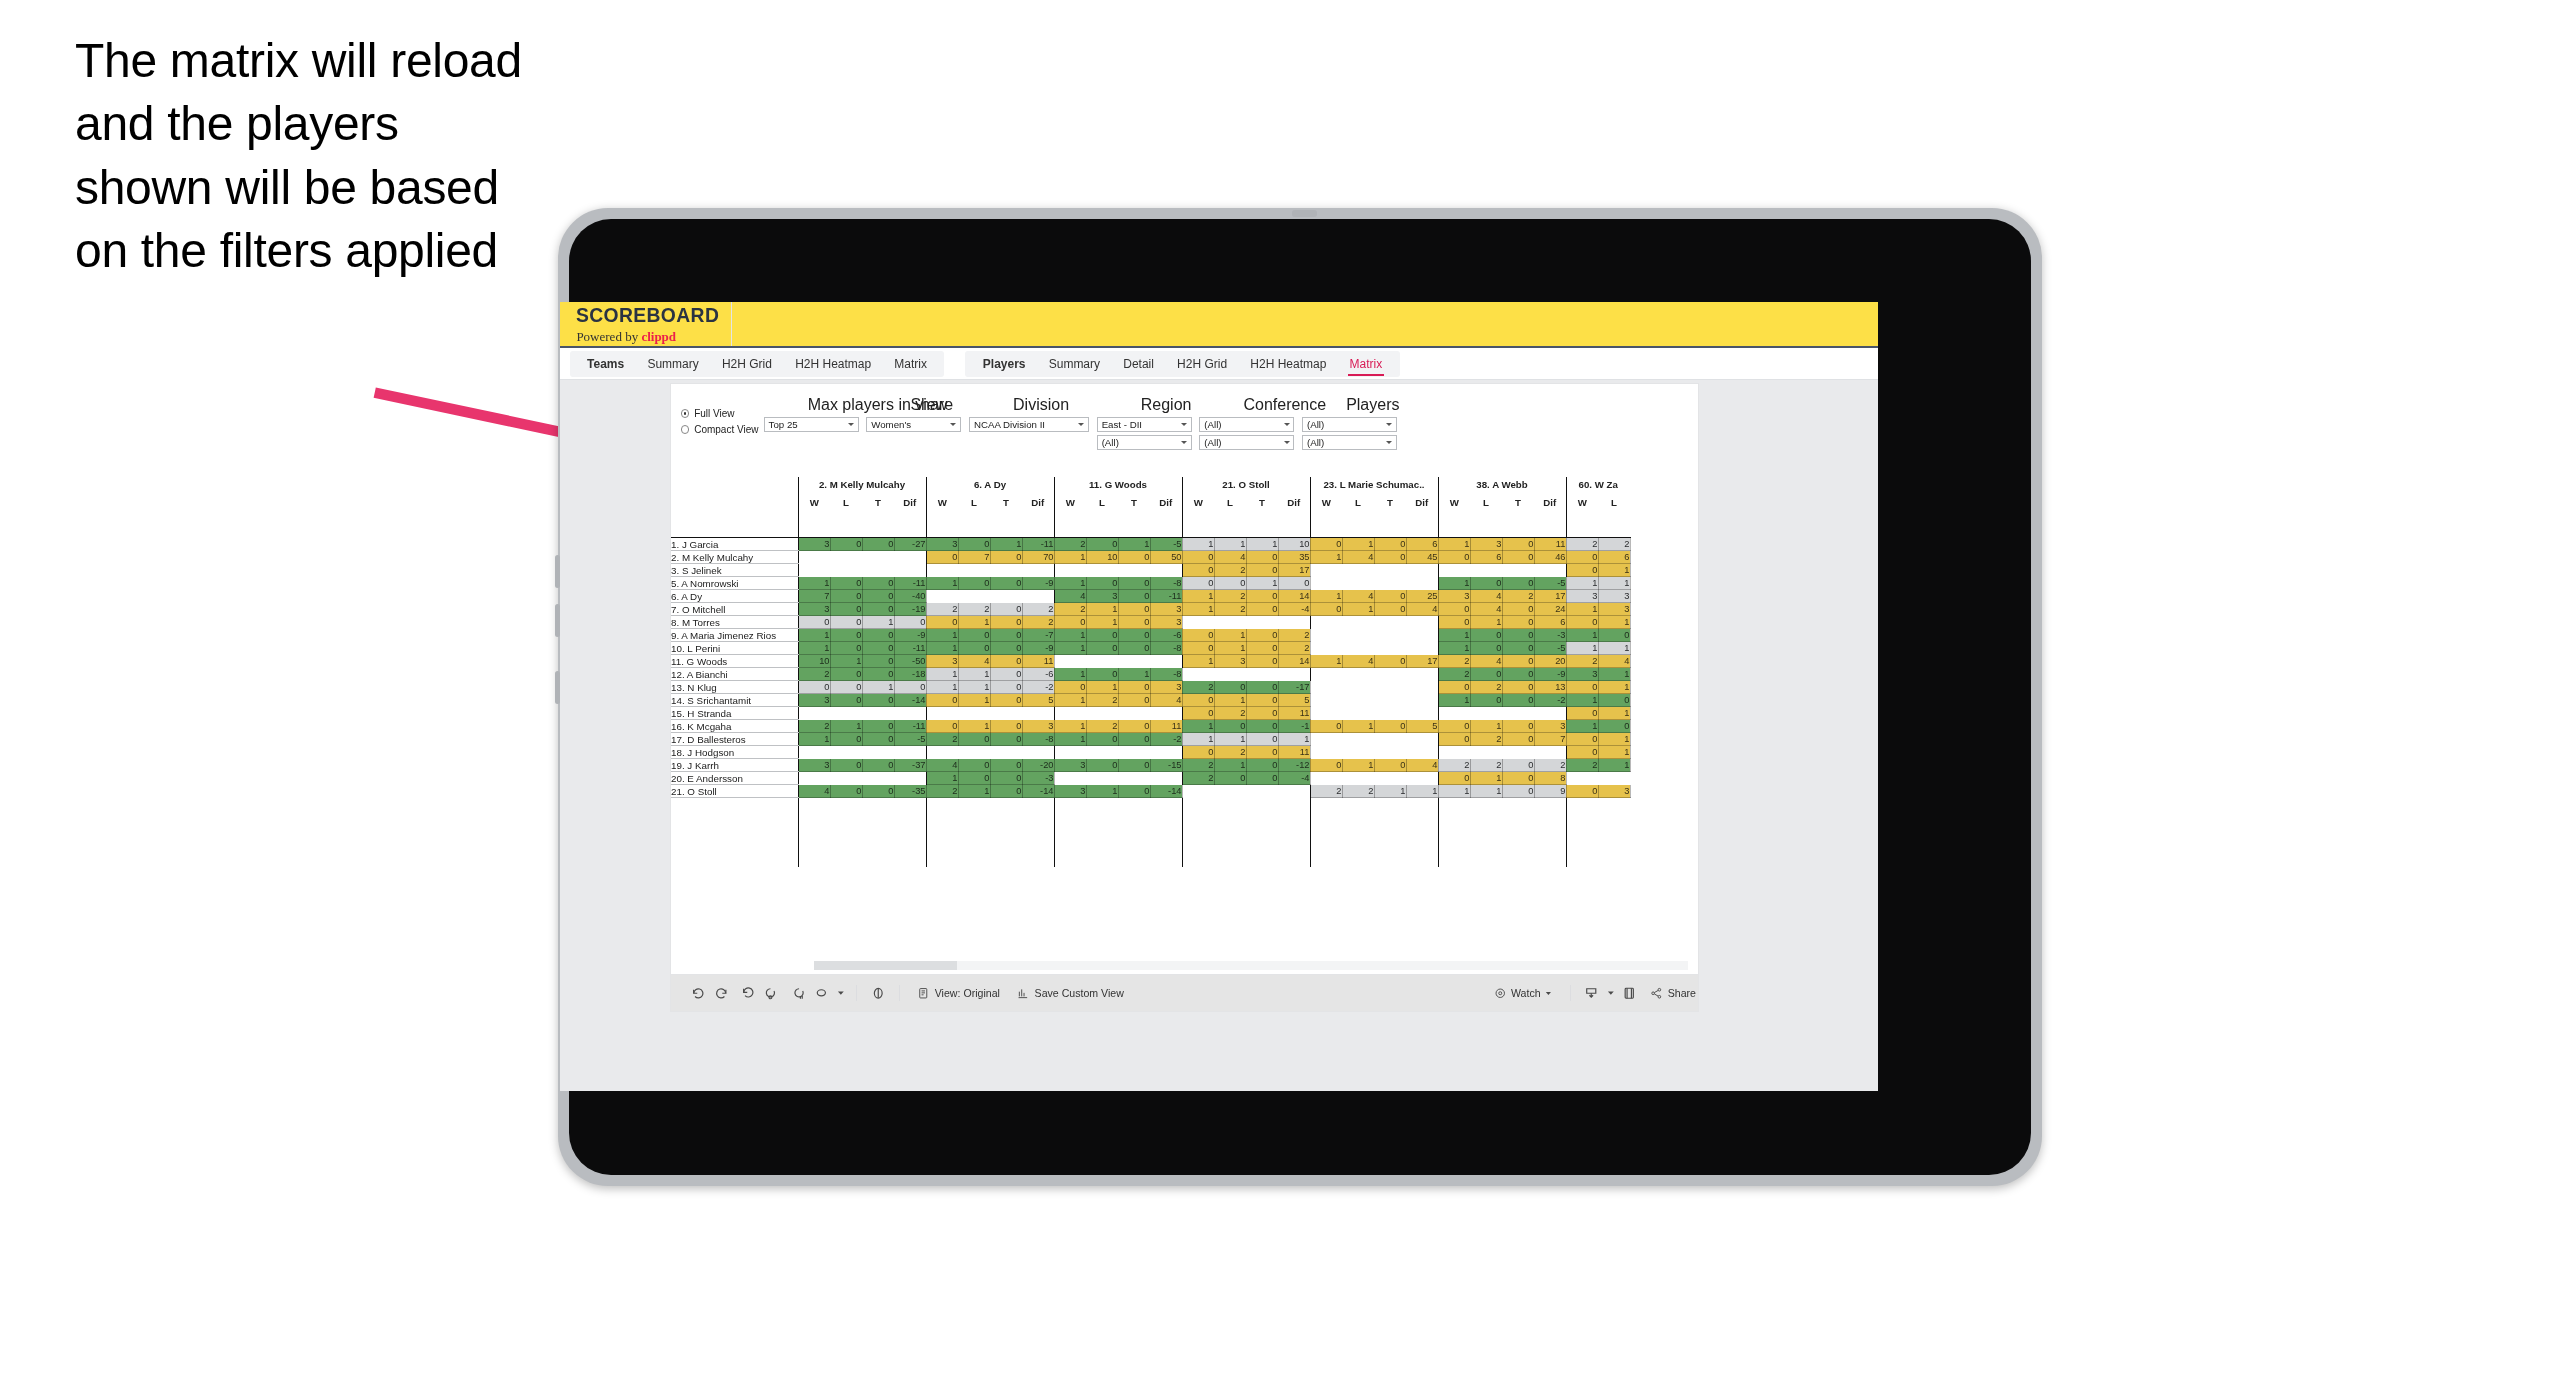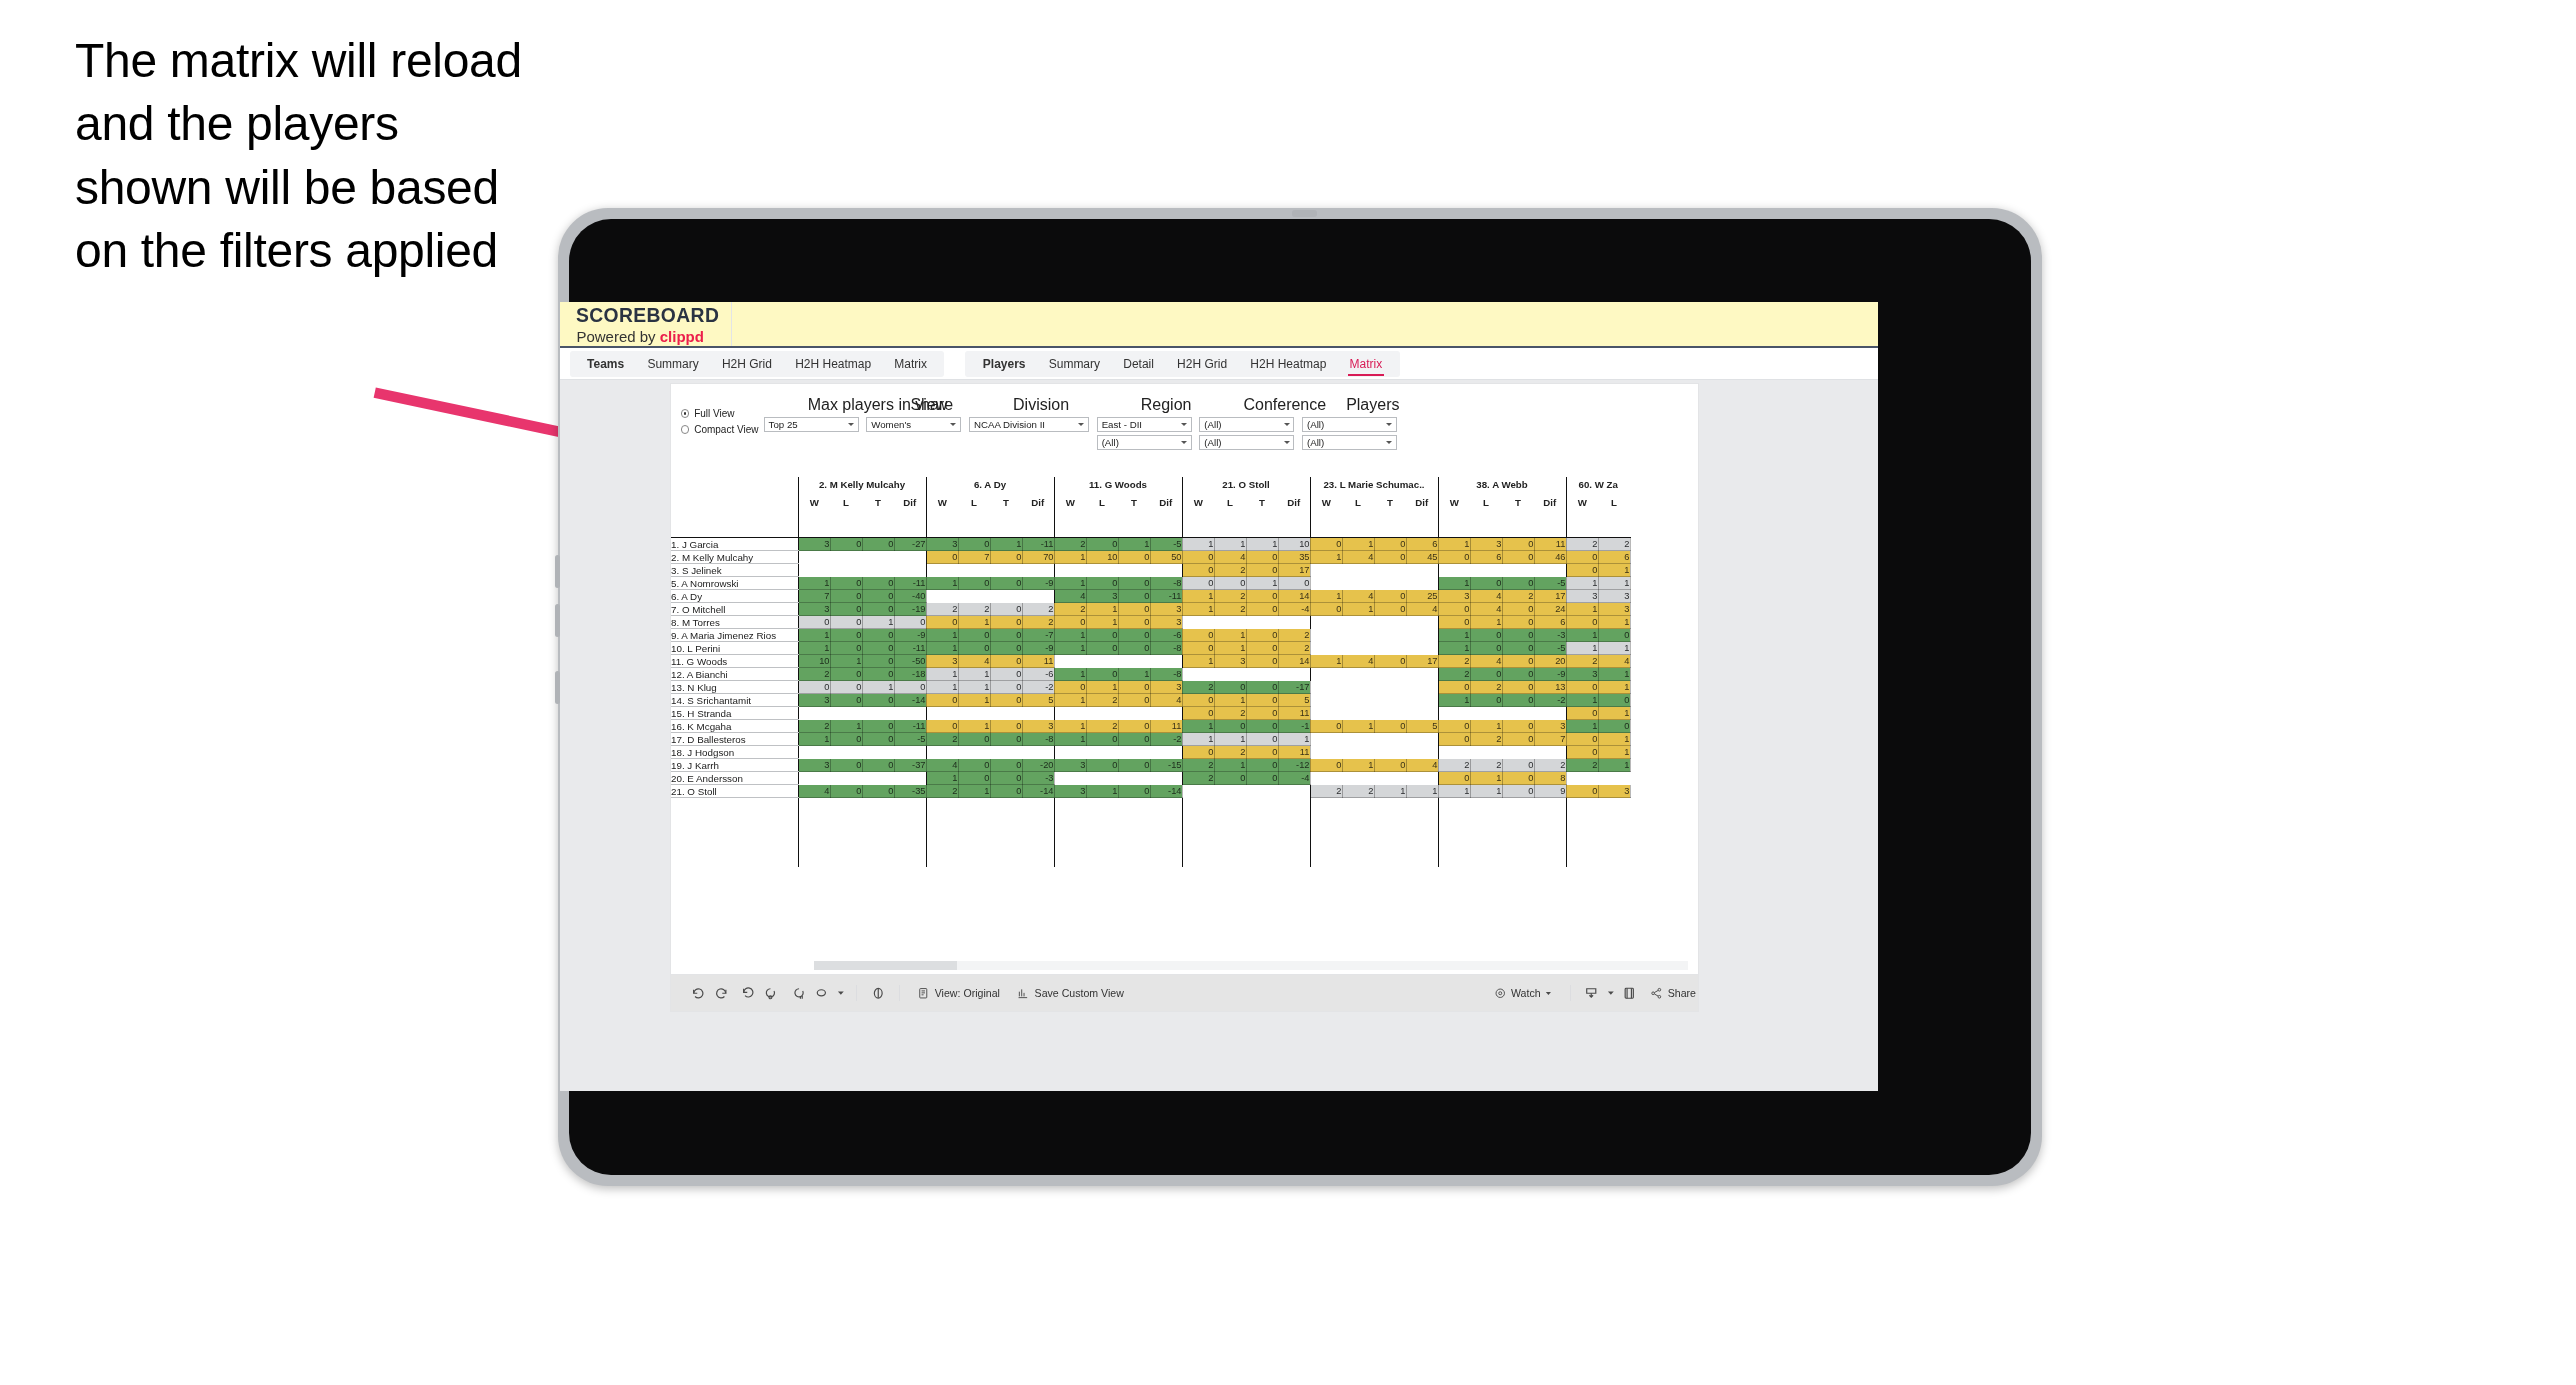--- a/index.html
+++ b/index.html
@@ -33,31 +33,31 @@
   }
   .tbtn { position:absolute; background:#b0b3b7; border-radius:2.9px; }
   #screen {
     position: absolute; left: 560px; top: 302px;
     width: 1318px; height: 789px;
     background: #e9eaec; overflow: hidden;
   }
 
   
   .topbar {
-    height: 46px; background:#fef9c3; display:flex; align-items:stretch;
+    height: 46px; background:#fde047; display:flex; align-items:stretch;
     border-bottom: 2.9px solid #4a5568;
   }
   .brand { width: 172px; display:flex; flex-direction:column; justify-content:center;
            padding-left: 16.4px; border-right:1px solid #e2e4e7;}
   .brand-name {
     font-family: "Liberation Sans Narrow","Liberation Sans",sans-serif;
     font-weight: 700; font-size: 21px; color:#2a3342; letter-spacing: 0.4px;
     transform: scaleX(0.92); transform-origin: left center;
   }
-  .brand-sub { font-size:15px; color:#333; margin-top:1.9px; }
+  .brand-sub { font-size:13px; color:#333; margin-top:1.9px;font-family:Liberation Serif, serif; }
   .brand-sub b { color:#ec1f4b; font-weight:700; }
   .navitem {
     display:flex; align-items:center; padding: 0 19.3px; font-size:14px;
     color:#363c45; border-right:1px solid #e2e4e7; position:relative;
     letter-spacing:0.2px; cursor:pointer;
   }
   .navitem.active::after{
     content:""; position:absolute; left:11.6px; right:11.6px; bottom:0; height:2.9px; background:#d81b56;
   }
 

